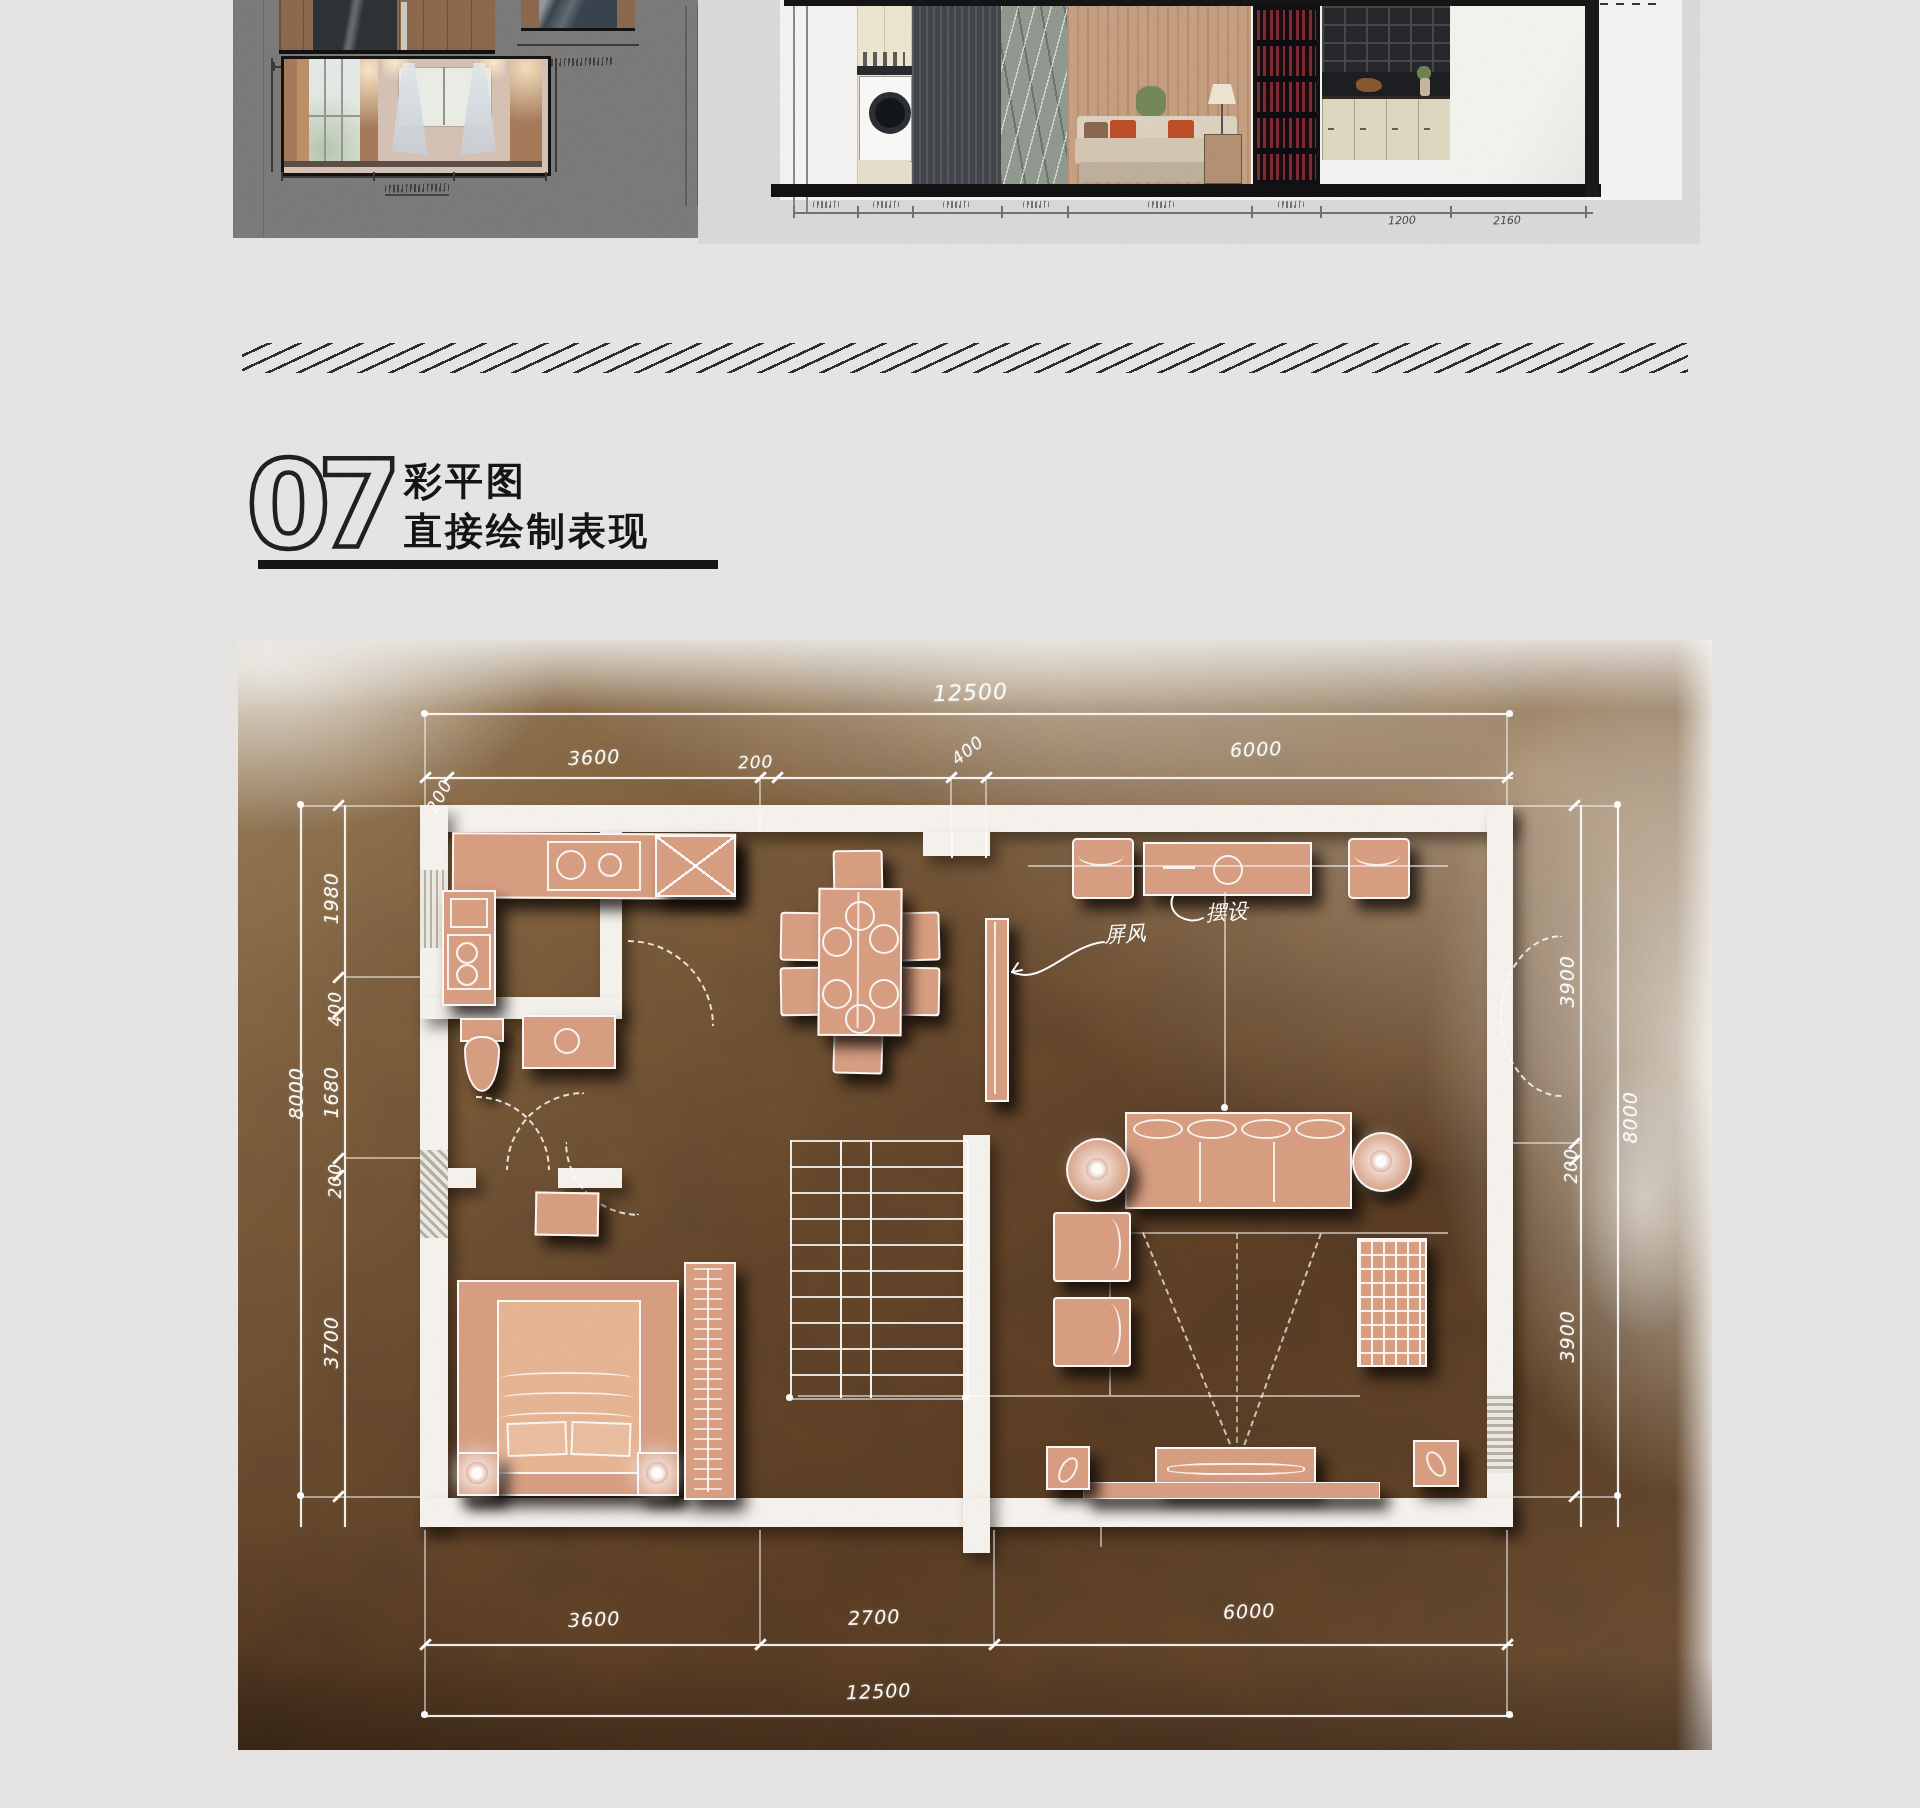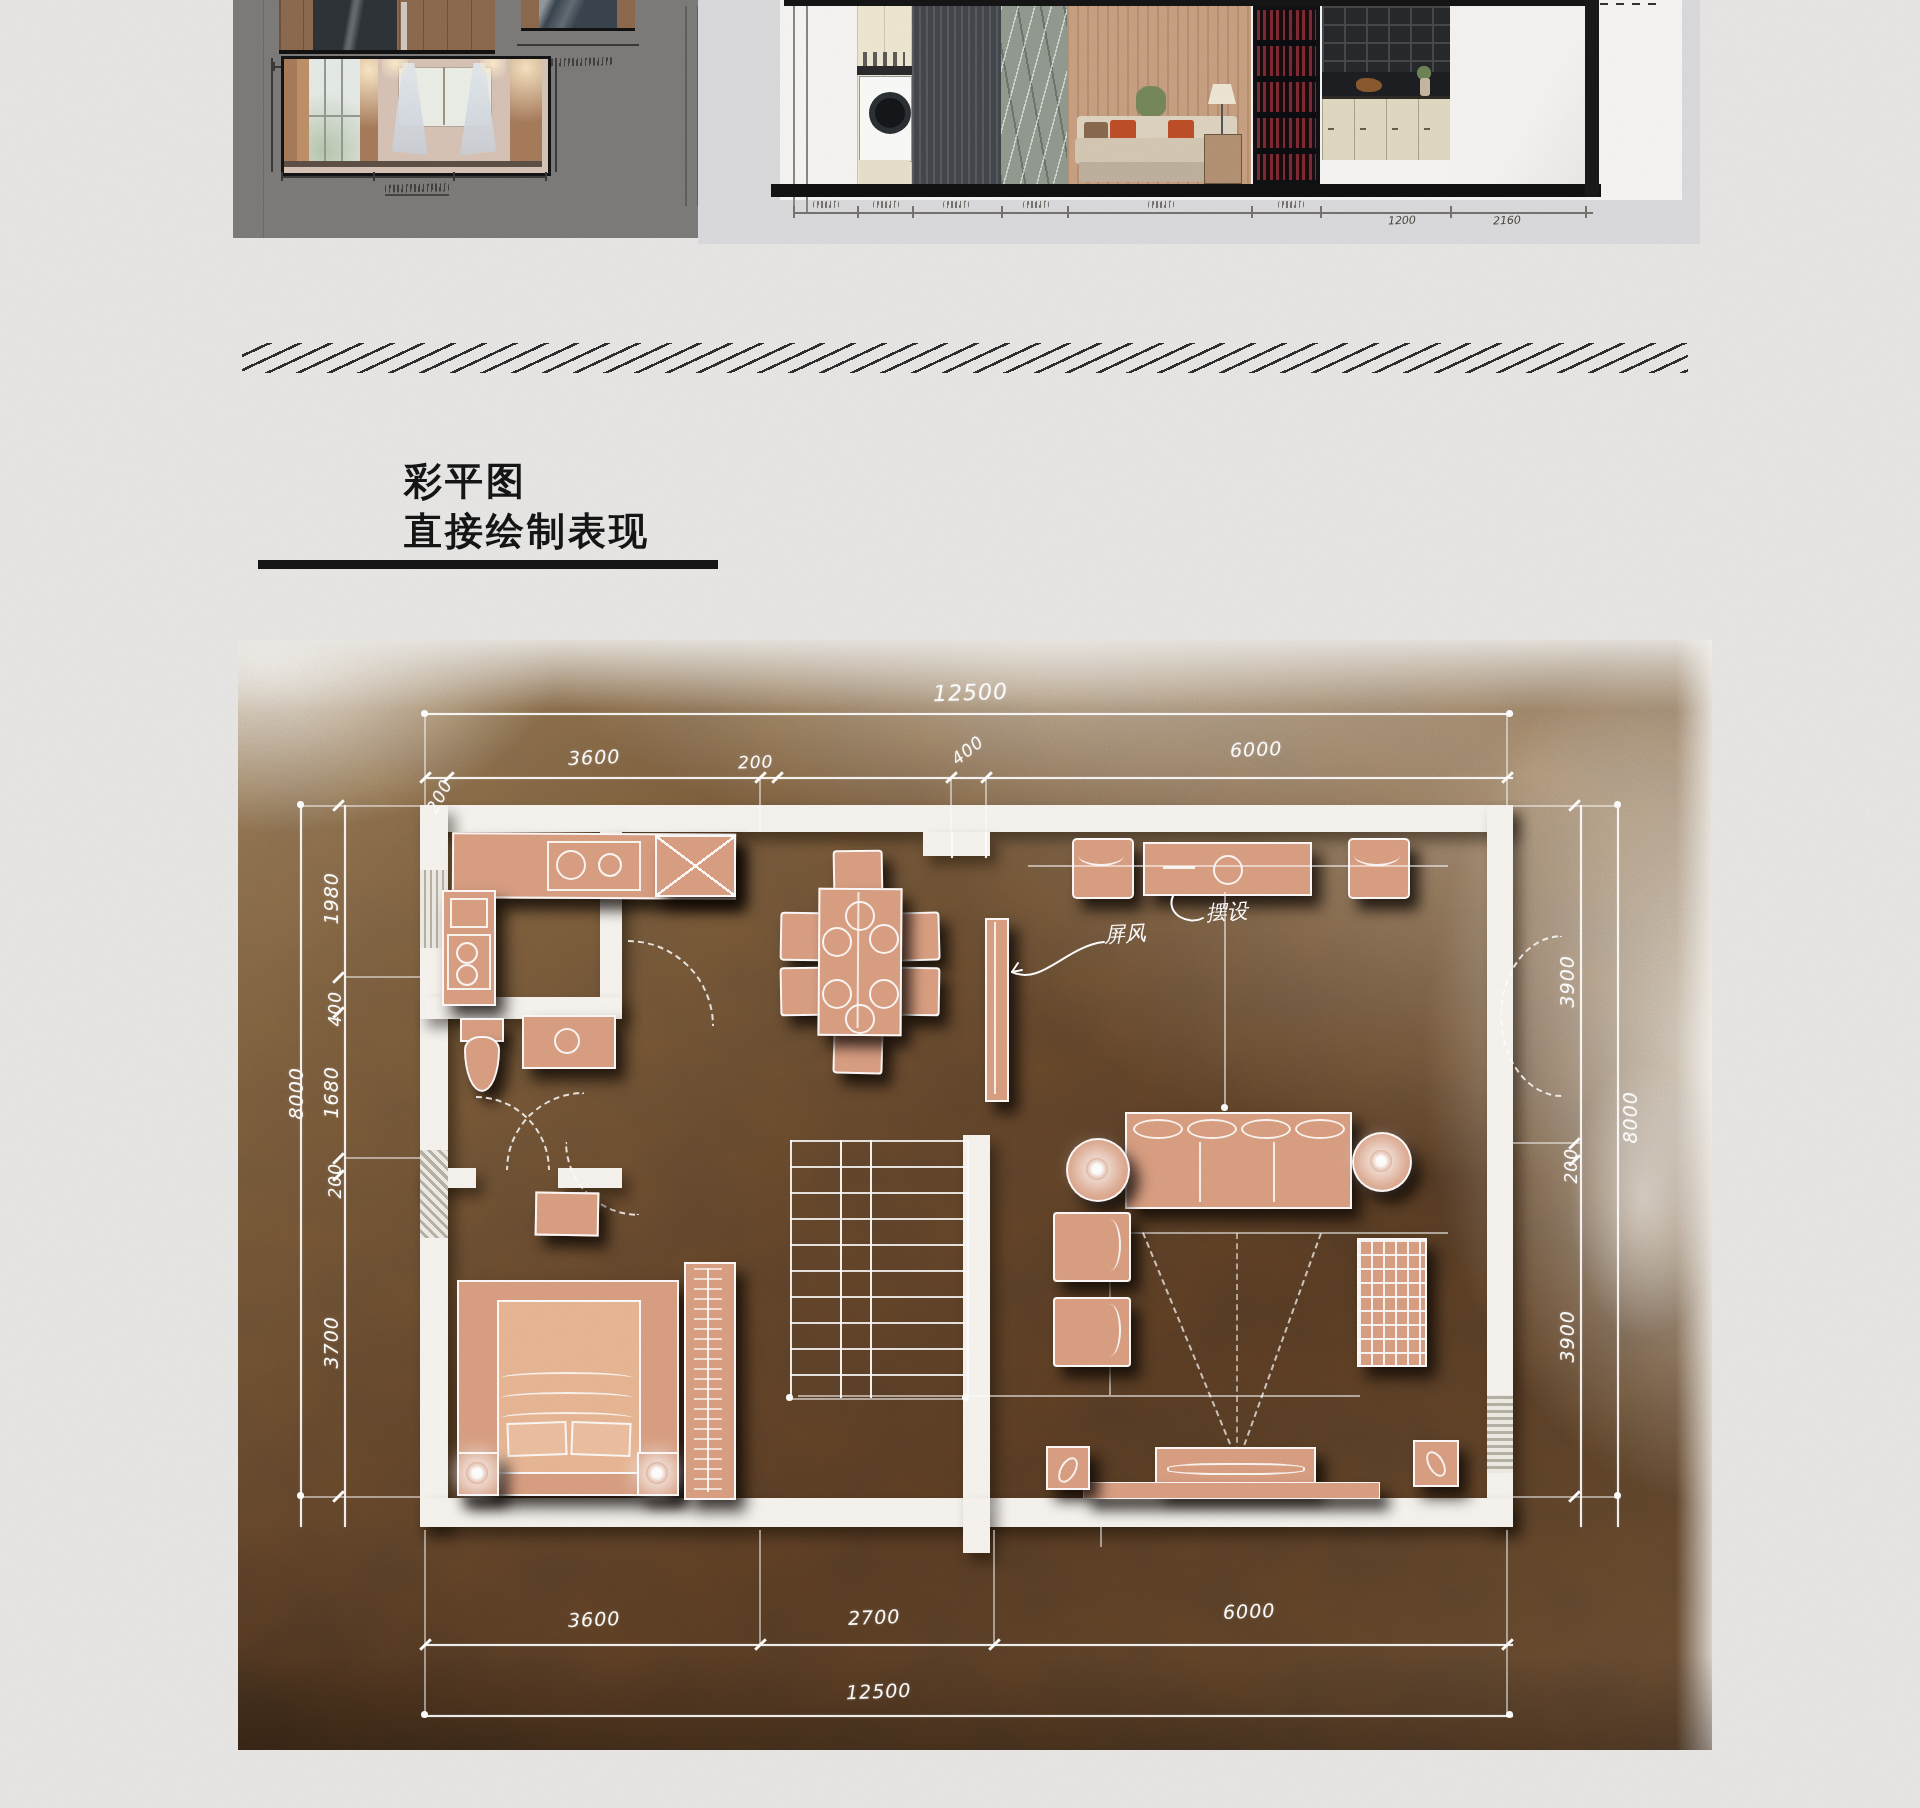--- a/index.html
+++ b/index.html
@@ -212,20 +212,21 @@
     <div class="scr" style="left:245px;top:201px;width:26px;height:7px;color:#55504a;"></div>
     <div class="scr" style="left:325px;top:201px;width:26px;height:7px;color:#55504a;"></div>
     <div class="scr" style="left:450px;top:201px;width:26px;height:7px;color:#55504a;"></div>
     <div class="scr" style="left:580px;top:201px;width:26px;height:7px;color:#55504a;"></div>
     <div class="a" style="left:690px;top:214px;font:italic 11px 'DejaVu Sans',sans-serif;color:#4a463f;transform:rotate(-2deg);">1200</div>
     <div class="a" style="left:795px;top:214px;font:italic 11px 'DejaVu Sans',sans-serif;color:#4a463f;transform:rotate(-2deg);">2160</div>
   </div>
 
   <div class="hatch" style="left:242px;top:343px;width:1446px;height:30px;"></div>
 
+  <div class="secnum" style="left:246px;top:444px;">07</div>
   <div class="sectitle" style="left:404px;top:462px;">彩平图</div>
   <div class="sectitle" style="left:404px;top:512px;">直接绘制表现</div>
   <div class="a" style="left:258px;top:560px;width:460px;height:9px;background:#161616;"></div>
 
   <div class="plan">
 
     <svg class="a" width="1474" height="1110" style="left:0;top:0;mix-blend-mode:soft-light;opacity:.95;">
         <rect width="1474" height="1110" filter="url(#fBlotch)"></rect>
       </svg>
     <svg class="a" width="1474" height="1110" style="left:0;top:0;mix-blend-mode:multiply;opacity:.22;">

